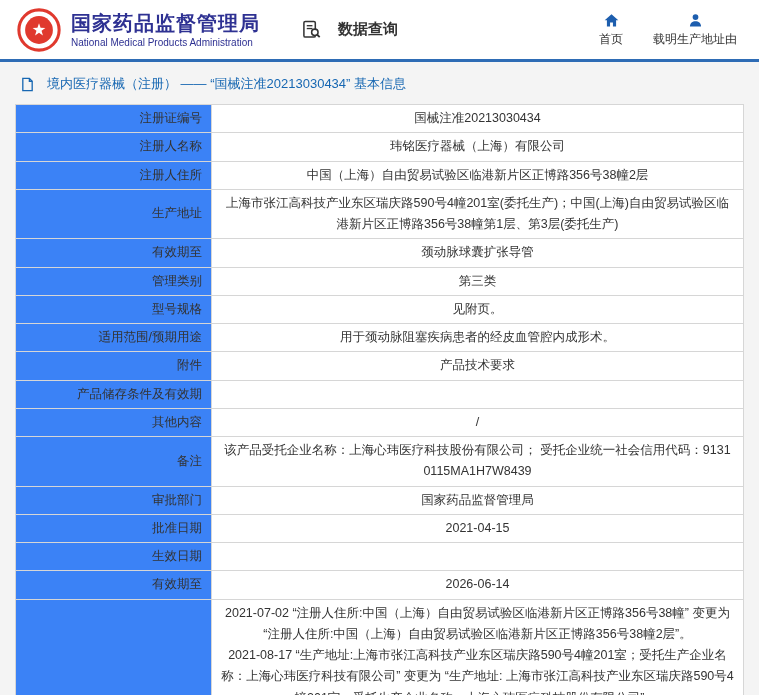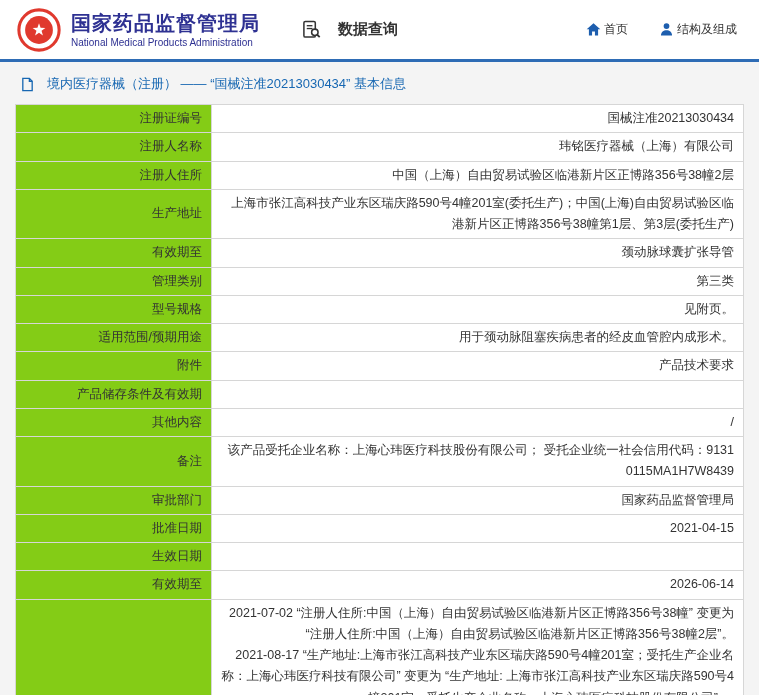--- a/index.html
+++ b/index.html
@@ -25,21 +25,21 @@
   }
   .brand-text .en { font-size: 10px; color: #2e3192; margin-top: 2px; }
   .dataquery {
     display: flex; align-items: center; gap: 17px;
     margin-left: 42px; font-size: 15px; font-weight: bold; color: #333;
     cursor: pointer;
   }
   .dq-icon { width: 19px; height: 19px; }
   .topnav { margin-left: auto; display: flex; gap: 30px; padding-right: 8px; }
   .nav-item {
-    display: flex; flex-direction: row; align-items: center;
+    display: flex; flex-direction: column; align-items: center;
     font-size: 12px; color: #333; cursor: pointer; gap: 2px;
   }
   .nav-icon { width: 17px; height: 17px; }
   
   .breadcrumb {
     display: flex; align-items: center; gap: 12px;
     padding: 13px 20px 11px 20px;
     font-size: 13px; color: #1767b2;
   }
   .bc-icon { width: 15px; height: 15px; flex: 0 0 auto; }
@@ -56,24 +56,24 @@
   .info td {
     border: 1px solid #d6d6d6;
     padding: 3px 9px;
     line-height: 1.7;
     vertical-align: middle;
     word-break: break-all;
   }
   .info td.label {
     width: 196px;
     text-align: right;
-    background: #84cc16;
+    background: #3b82f6;
   }
   .info td.value {
-    text-align: right;
+    text-align: center;
     white-space: pre-line;
     min-height: 24px;
   }
   .info tr { height: 26px; }
 </style>
 </head>
 <body>
 
 <div class="topbar">
   <div class="brand">
@@ -104,21 +104,21 @@
       <svg class="nav-icon" viewBox="0 0 20 20">
         <path d="M10 2.5 L18 9.8 H15.4 V17 H11.7 V12.3 H8.3 V17 H4.6 V9.8 H2 Z" fill="#1d5eae"></path>
       </svg>
       <span>首页</span>
     </div>
     <div class="nav-item">
       <svg class="nav-icon" viewBox="0 0 20 20">
         <circle cx="10" cy="6" r="3.4" fill="#1d5eae"></circle>
         <path d="M3.5 17 c0-4.2 3-6.2 6.5-6.2 s6.5 2 6.5 6.2 z" fill="#1d5eae"></path>
       </svg>
-      <span>结构及组成</span>
+      <span>载明生产地址由</span>
     </div>
   </div>
 </div>
 
 <div class="breadcrumb">
   <svg class="bc-icon" viewBox="0 0 16 16">
     <path d="M3 1.5 h7 l3 3 V14.5 H3 Z" fill="none" stroke="#1767b2" stroke-width="1.4"></path>
     <path d="M10 1.5 V4.5 H13" fill="none" stroke="#1767b2" stroke-width="1.4"></path>
   </svg>
   <span>境内医疗器械（注册） —— “国械注准20213030434” 基本信息</span>

